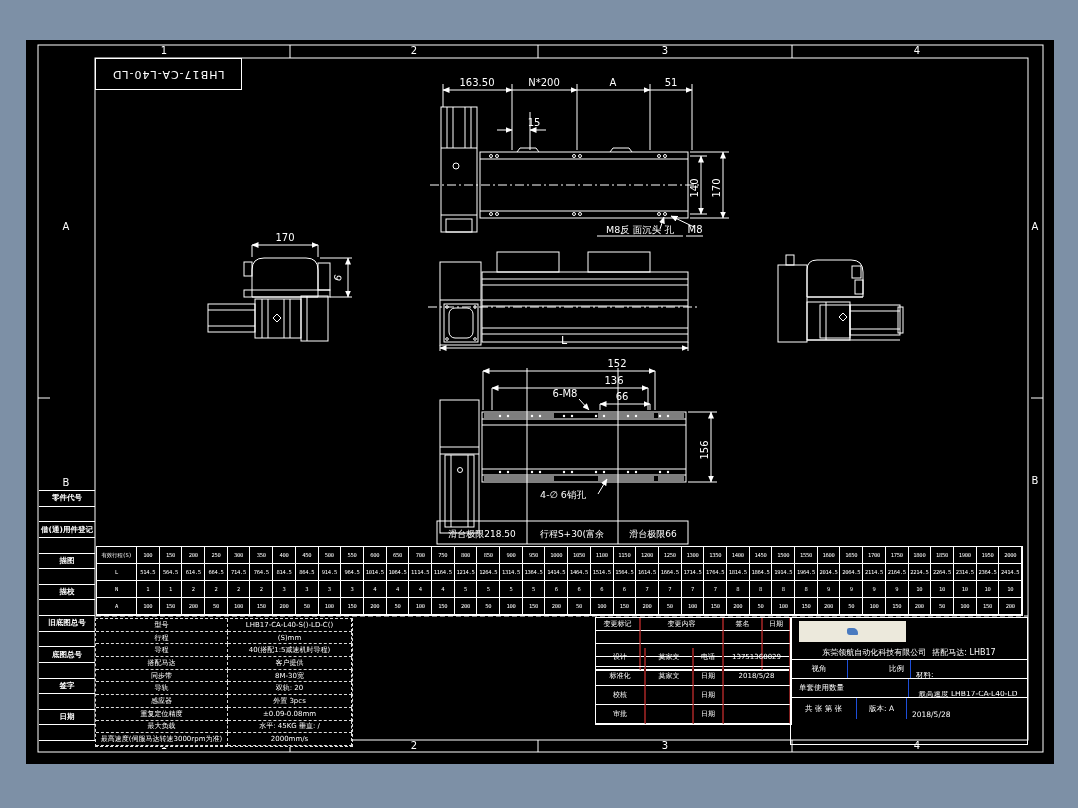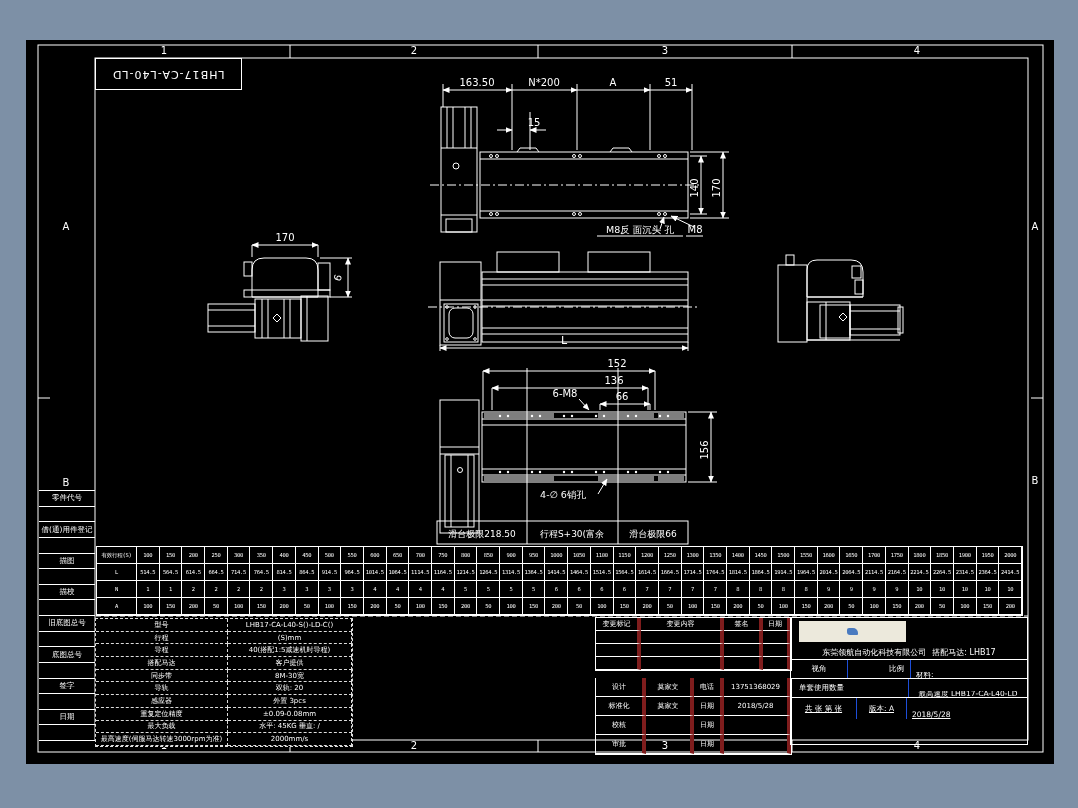--- a/index.html
+++ b/index.html
@@ -6,38 +6,38 @@
   body{width:1078px;height:808px;background:#7d90a6;font-family:"DejaVu Sans",sans-serif;overflow:hidden;}
   .stage{position:relative;width:1078px;height:808px;}
   .sheet{position:absolute;left:26px;top:40px;width:1028px;height:724px;background:#000;}
   .overlay{position:absolute;left:0;top:0;z-index:2;}
   
   .zone{position:absolute;z-index:3;color:#fff;font-size:10px;width:20px;text-align:center;}
   
   .corner-box{position:absolute;left:95px;top:58px;width:145px;height:30px;border:1px solid #fff;z-index:3;display:flex;align-items:center;justify-content:center;}
   .corner-box span{display:block;transform:rotate(180deg);color:#fff;font-size:11px;letter-spacing:1px;white-space:nowrap;}
   
-  .left-fields{position:absolute;left:39px;top:490px;width:56px;height:250px;z-index:3;display:grid;grid-auto-rows:1fr;border-top:1px solid #fff;}
+  .left-fields{position:absolute;left:39px;top:490px;width:56px;height:250px;z-index:3;display:grid;grid-auto-rows:1fr;border-top:1px solid #fff;font-weight:bold;}
   .lfc{border-bottom:1px solid #fff;color:#fff;font-size:7.5px;display:flex;align-items:center;justify-content:center;overflow:hidden;white-space:nowrap;}
   
   .stroke-table{position:absolute;left:96px;top:546px;width:925px;height:68px;z-index:3;display:grid;grid-template-columns:40px repeat(39,1fr);grid-template-rows:repeat(4,1fr);border:1px solid #fff;background:#000;}
   .stc{border-right:1px solid #fff;border-bottom:1px solid #fff;color:#fff;font-family:"DejaVu Sans Mono",monospace;font-size:5.5px;letter-spacing:-0.3px;display:flex;align-items:center;justify-content:center;overflow:hidden;white-space:nowrap;}
   .sth{font-size:5.5px;}
   
   .spec-table{position:absolute;left:95px;top:618px;width:256px;height:127px;z-index:3;display:grid;grid-template-columns:132px 1fr;grid-auto-rows:1fr;border:1px dashed #ddd;background:#000;}
   .spc{border-right:1px dashed #ddd;border-bottom:1px dashed #ddd;color:#fff;font-size:7px;display:flex;align-items:center;justify-content:center;overflow:hidden;white-space:nowrap;}
   
   .change-upper{position:absolute;left:595px;top:617px;width:195px;height:52px;z-index:3;display:grid;grid-template-columns:45px 83px 39px 1fr;grid-template-rows:repeat(4,1fr);border:1px solid #fff;}
-  .change-lower{position:absolute;left:595px;top:678px;width:195px;height:76px;z-index:3;display:grid;grid-template-columns:50px 48px 30px 1fr;grid-template-rows:repeat(4,1fr);border:1px solid #fff;border-top:none;}
-  .chc{border-right:4px solid #7f1d1d;border-bottom:1px solid #fff;color:#fff;font-size:7px;display:flex;align-items:center;justify-content:center;overflow:hidden;white-space:nowrap;}
+  .change-lower{position:absolute;left:595px;top:648px;width:195px;height:76px;z-index:3;display:grid;grid-template-columns:50px 48px 30px 1fr;grid-template-rows:repeat(4,1fr);border:1px solid #fff;border-top:none;}
+  .chc{border-right:2px solid #7f1d1d;border-bottom:1px solid #fff;color:#fff;font-size:7px;display:flex;align-items:center;justify-content:center;overflow:hidden;white-space:nowrap;}
   .chh{font-size:7px;}
   
   .title-block{position:absolute;left:790px;top:617px;width:238px;height:128px;z-index:3;border:1px solid #fff;box-sizing:border-box;color:#fff;}
   .tbrow{display:flex;border-bottom:1px solid #fff;box-sizing:border-box;}
-  .tbrow:last-child{border-bottom:none;text-decoration:underline;}
+  .tbrow:last-child{border-bottom:none;}
   .tbc{border-right:1px solid #1d4ed8;box-sizing:border-box;display:flex;align-items:center;justify-content:center;font-size:7.5px;overflow:hidden;white-space:nowrap;}
   .tbc:last-child{border-right:none;margin-top:12px;}
   .logo-row{height:27px;border-bottom:none;position:relative;}
   .logo-box{position:absolute;left:8px;top:3px;width:107px;height:21px;background:#ece9dc;display:flex;align-items:center;justify-content:center;}
   .logo-mark{width:11px;height:7px;background:#4a7bc0;border-radius:2px 5px 1px 3px;}
   .company-row{height:14px;justify-content:center;display:flex;align-items:center;gap:6px;font-size:8px;border-bottom:1px solid #fff;}
   .r3{height:19px;} .r4{height:24px;} .r5{height:19px;} .r6{height:21px;}
   .alignL{justify-content:flex-start;padding-left:5px;}
 </style>
 </head>

